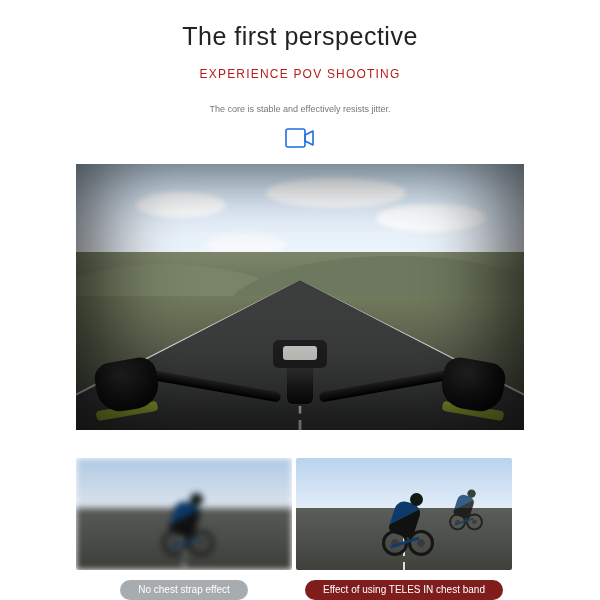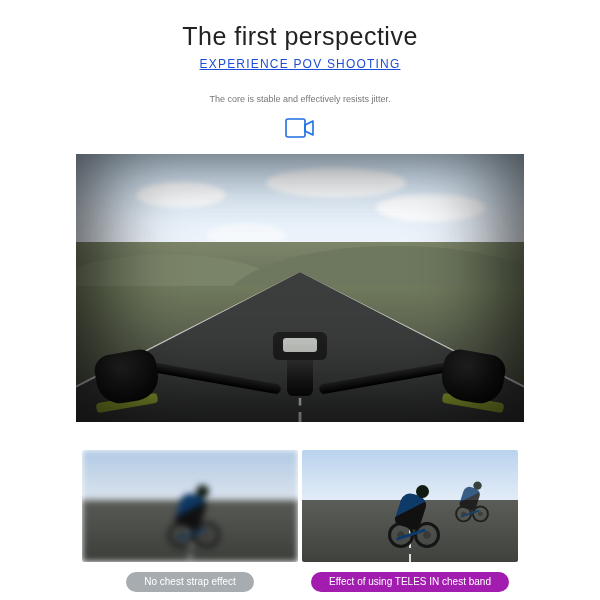--- a/index.html
+++ b/index.html
@@ -24,24 +24,23 @@
     padding-top: 22px;
   }
   .title {
     font-size: 25px;
     font-weight: 400;
     color: #222;
     letter-spacing: 0.5px;
   }
   .subtitle {
     font-size: 12px;
-    color: #1d4ed8;
+    color: #b91c1c;
     letter-spacing: 1.2px;
-    margin-top: 6px;
-    text-decoration: underline;
+    margin-top: 16px;
   }
   .desc1 {
     font-size: 10px;
     color: #555;
     margin-top: 16px;
   }
   .desc2 {
     font-size: 9px;
     color: #777;
     margin-top: 23px;
@@ -198,21 +197,20 @@
                 inset -40px 0 70px rgba(0,0,0,0.38);
     pointer-events: none;
   }
 
   
   .compare {
     margin-top: 28px;
     width: 448px;
     display: flex;
     gap: 4px;
-    justify-content: center;
   }
   .card {
     width: 216px;
     display:flex;
     flex-direction: column;
     align-items:center;
   }
   .thumb {
     width: 216px;
     height: 112px;
@@ -281,21 +279,21 @@
     margin-top: 10px;
     height: 20px;
     padding: 0 18px;
     border-radius: 10px;
     font-size: 10px;
     line-height: 20px;
     color: #fff;
     white-space: nowrap;
   }
   .pill.gray { background: #a7acb0; }
-  .pill.blue { background: #a21caf; }
+  .pill.blue { background: #7f1d1d; }
 </style>
 </head>
 <body>
 
 <div class="page">
 
   <div class="header">
     <div class="title">The first perspective</div>
     <div class="subtitle">EXPERIENCE POV SHOOTING</div>
     <div class="desc2">The core is stable and effectively resists jitter.</div>

